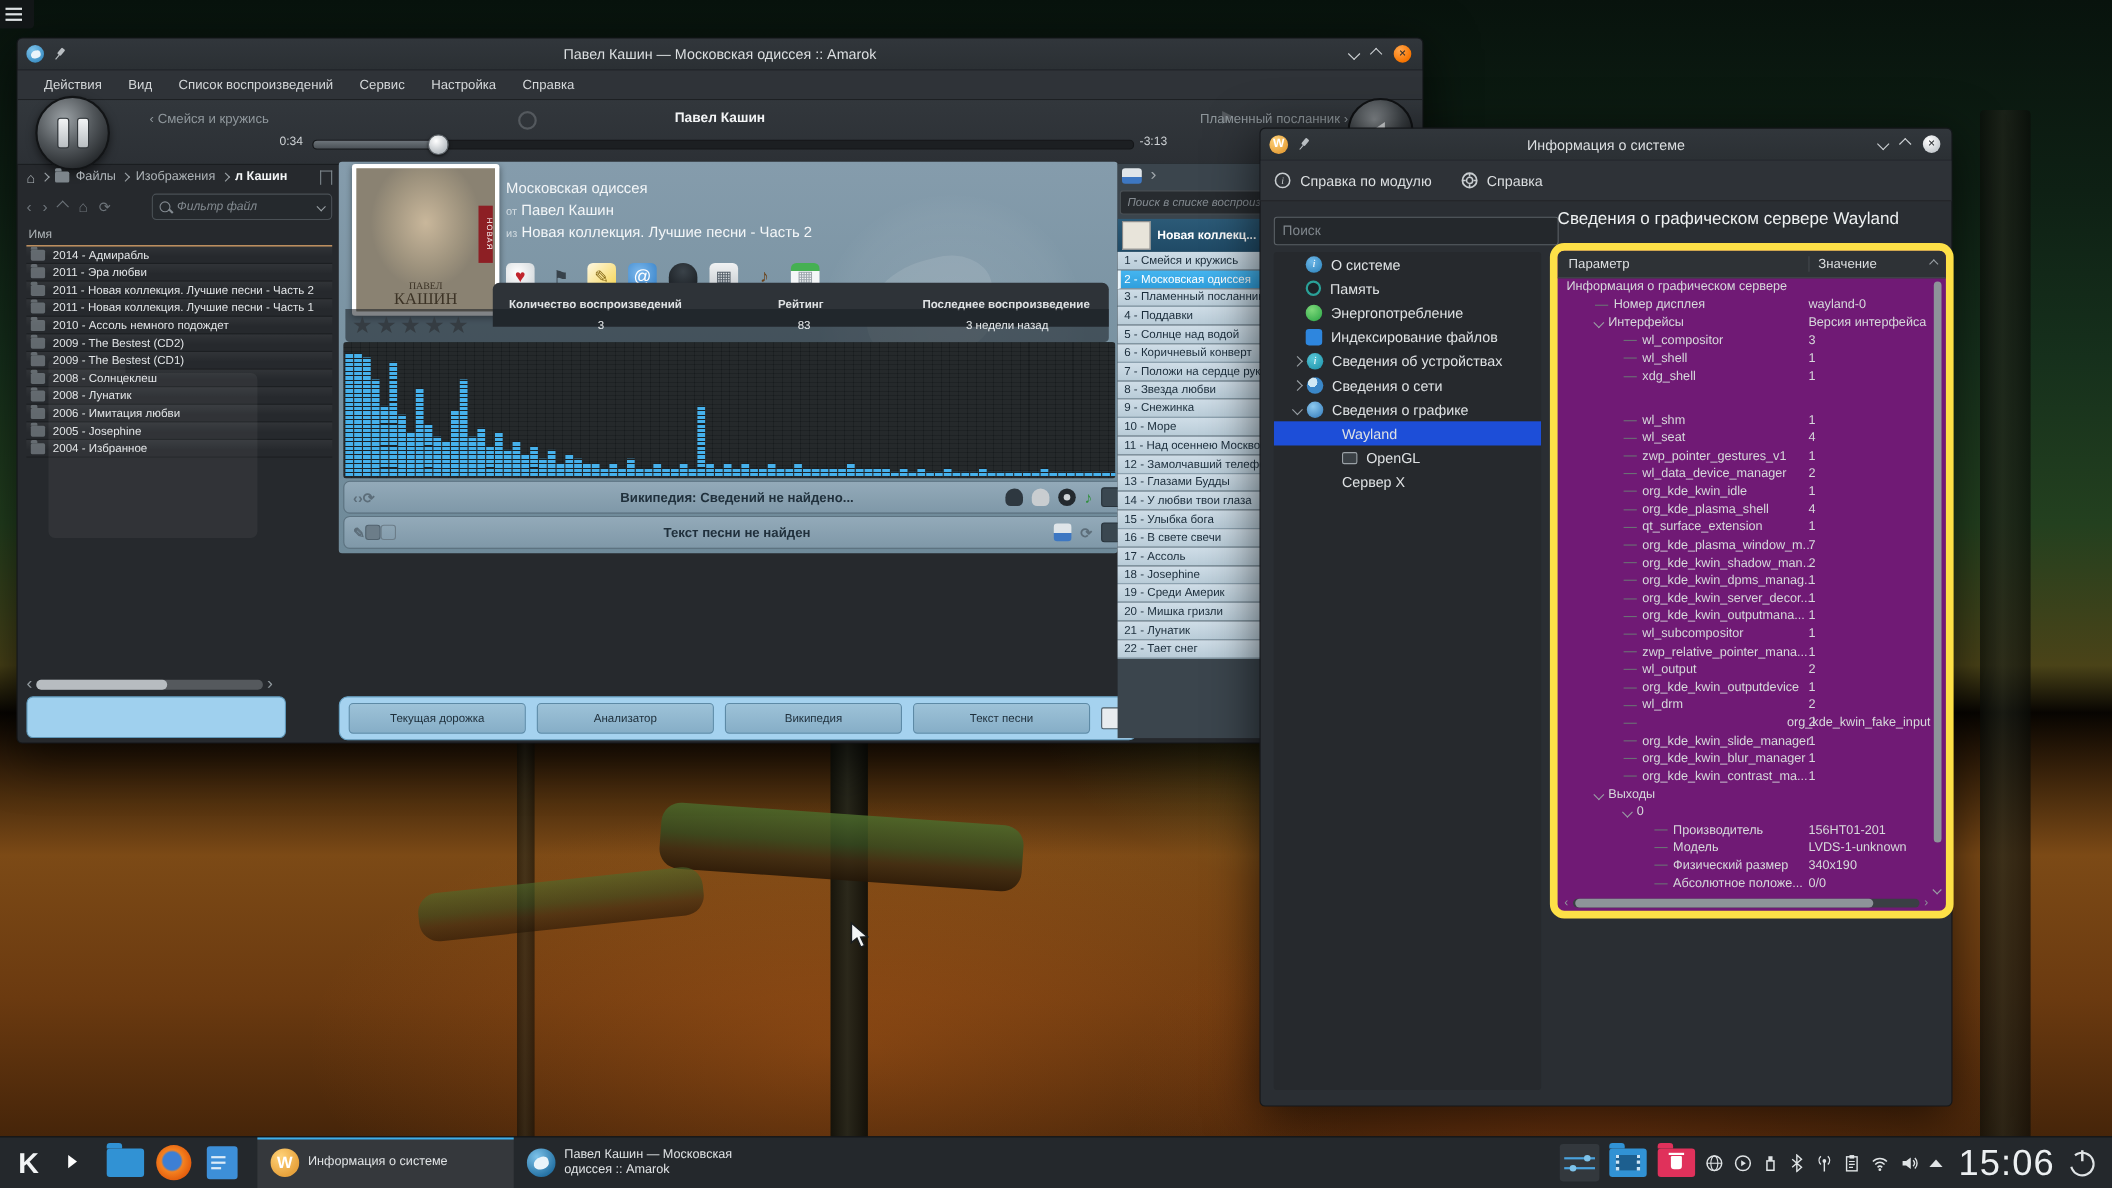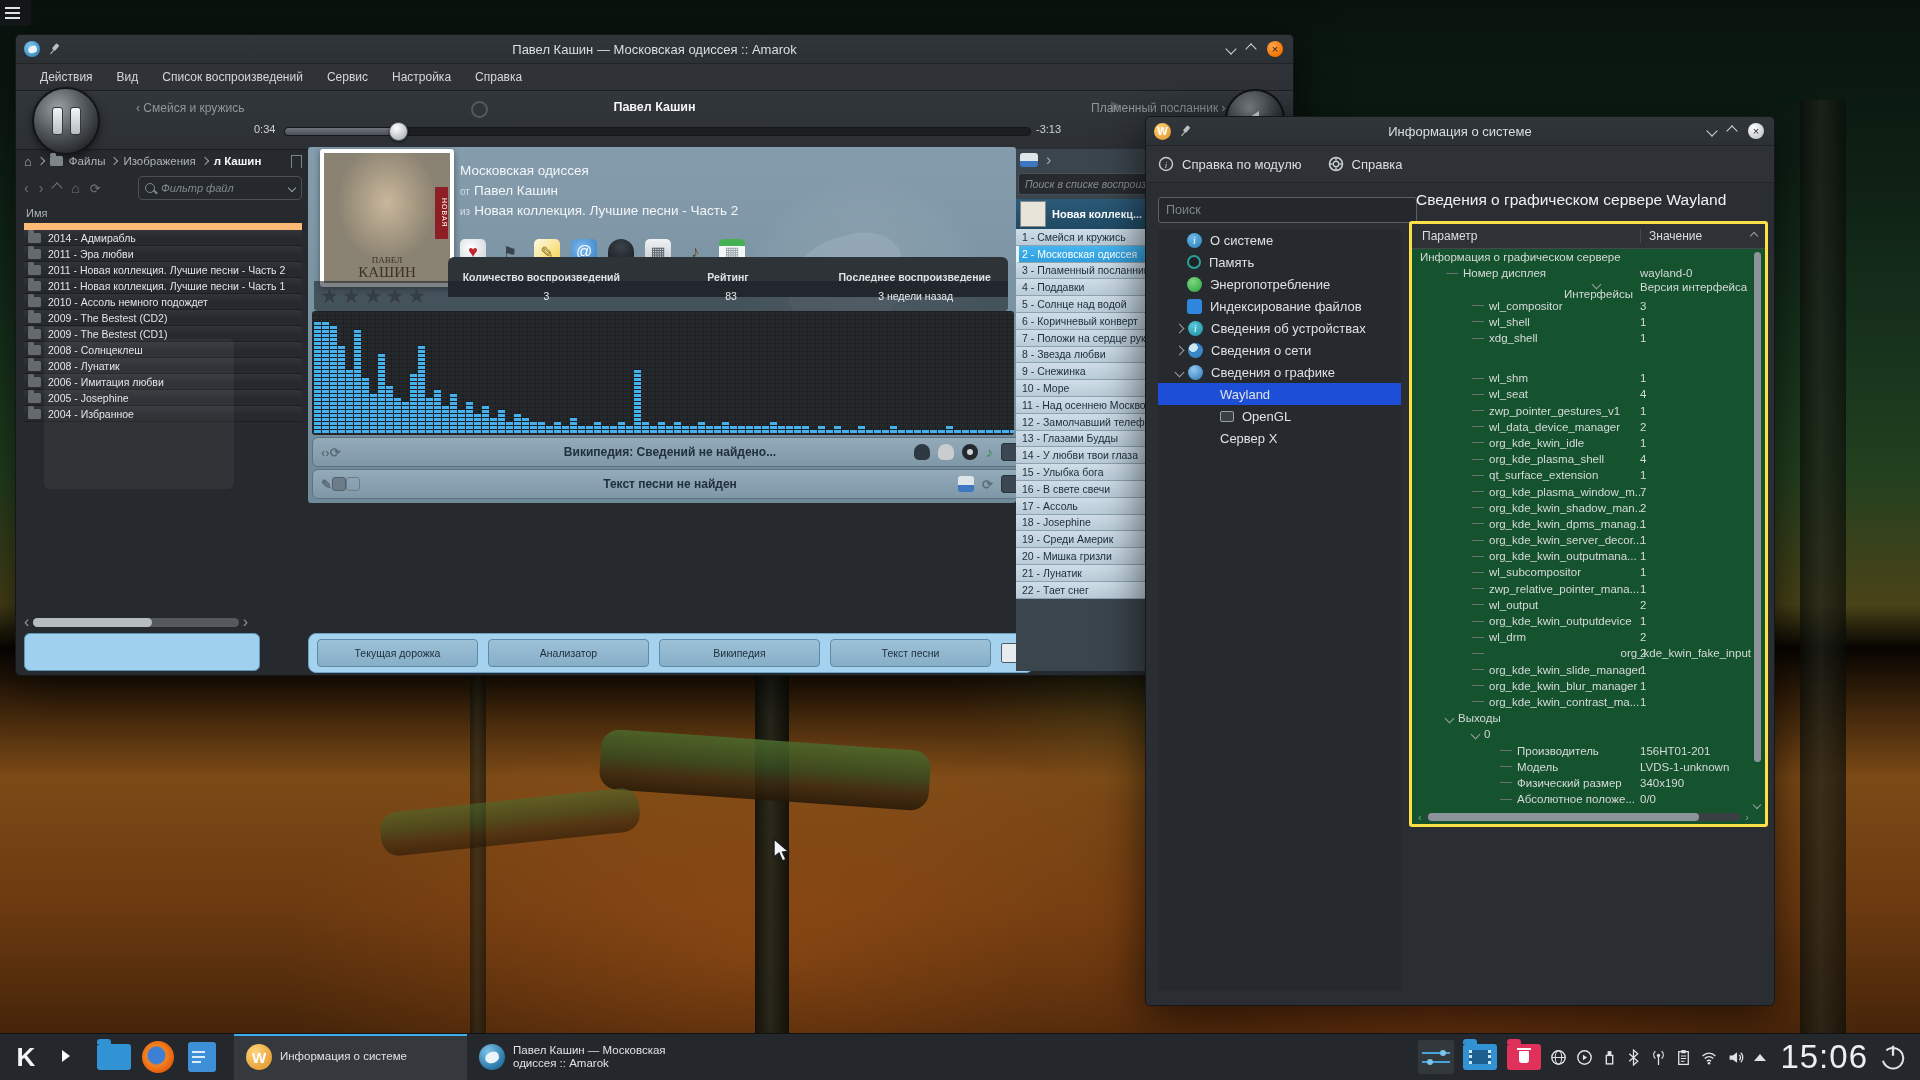--- a/index.html
+++ b/index.html
@@ -53,21 +53,21 @@
   #a-browser{left:8px;top:114px;width:278px;height:522px}
   .crumb{display:flex;align-items:center;gap:6px;font-size:11.5px;color:#aeb4b8;height:24px}
   .crumb b{color:#f4f6f7}
   .fo-ic{display:inline-block;width:13px;height:10px;background:#7d858b;border-radius:1.5px;position:relative}
   .fo-ic:before{content:"";position:absolute;top:-3px;left:0;width:6px;height:3px;background:#7d858b;border-radius:1.5px 1.5px 0 0}
   .nav-row{display:flex;align-items:center;gap:10px;height:30px;color:#6d747a;font-size:14px}
   .filterbox{margin-left:auto;width:150px;height:22px;background:#25292d;border:1px solid #4a5055;border-radius:4px;display:flex;align-items:center;gap:6px;padding:0 6px;overflow:hidden}
   .filterbox .ph{font-size:11px;color:#82898f;font-style:italic;white-space:nowrap}
   .mag{width:8px;height:8px;border:1.5px solid #82898f;border-radius:50%;position:relative;flex:none}
   .mag:after{content:"";position:absolute;left:7px;top:7px;width:5px;height:1.5px;background:#82898f;transform:rotate(45deg)}
-  .col-hd{font-size:11px;color:#aeb4b8;padding:4px 2px;border-bottom:7px solid #fdba74}
+  .col-hd{font-size:11px;color:#aeb4b8;padding:4px 2px;border-bottom:1px solid #fdba74}
   .file-row{display:flex;align-items:center;gap:7px;height:15px;font-size:10.5px;color:#e2e5e7;border-bottom:1px solid #1c1f22;background:linear-gradient(180deg,rgba(255,255,255,.05),rgba(255,255,255,0) 60%);padding-left:4px;white-space:nowrap;overflow:hidden}
   .fw-mark{position:absolute;left:20px;top:190px;width:190px;height:150px;background:rgba(255,255,255,.05);border-radius:6px}
   .fw-mark:before{content:"";position:absolute;top:-12px;left:0;width:70px;height:12px;background:rgba(255,255,255,.05);border-radius:4px 4px 0 0}
   .hscroll{position:absolute;display:flex;align-items:center;gap:4px}
   .hs-groove{flex:1;height:9px;border-radius:5px;background:#55595d;position:relative}
   .hs-thumb{position:absolute;top:0;height:100%;border-radius:5px;background:#b7bcc0}
   .bluebar{position:absolute;height:36px;background:#9fd0ee;border:1px solid #5f97b8;border-radius:6px;display:flex;align-items:center;gap:8px;padding:0 6px}
 
   
   #a-context{left:292px;top:112px;width:708px;height:356px;background:linear-gradient(180deg,#859cac,#76909f 60%,#6f8a99);border-radius:3px;overflow:hidden}
@@ -119,21 +119,21 @@
   
   #infocenter{left:1145px;top:116px;width:628px;height:888px;z-index:20;background:#2a2e33}
   .ic-toolbar{height:36px;display:flex;align-items:center;gap:26px;padding-left:12px;border-bottom:1px solid #222529;background:#2e3237}
   .ic-tb-item{display:flex;align-items:center;gap:8px;font-size:13px;color:#dcdfe1}
   .ic-search{position:absolute;left:12px;top:80px;width:243px;height:24px;background:#24282c;border:1px solid #5a6065;border-radius:3px;display:flex;align-items:center;padding:0 7px;font-size:12.5px;color:#7e858b}
   .ic-side{position:absolute;left:12px;top:112px;width:243px;height:762px;background:#26292d;border:1px solid #46holding4b50;border-radius:3px;overflow:hidden}
   .tree-row{position:relative;height:22px;display:flex;align-items:center;font-size:13px;color:#dfe2e4}
   .tree-row .t-ic{width:15px;height:15px;border-radius:50%;margin-right:8px;flex:none;display:flex;align-items:center;justify-content:center;font-size:10px;color:#fff}
   .tree-row.sel-bg{background:#1d4ed8}
   .ic-head{position:absolute;left:270px;top:74px;width:345px;font-size:15.5px;color:#eef1f2;white-space:nowrap}
-  .ic-table{position:absolute;left:263px;top:104px;width:353px;height:600px;background:#14532d;border:3px solid #fde047;border-radius:3px;overflow:hidden}
+  .ic-table{position:absolute;left:263px;top:104px;width:353px;height:600px;background:#701a75;border:7px solid #fde047;border-radius:13px;overflow:hidden}
   .ict-headrow{height:24px;display:flex;align-items:center;border-bottom:1px solid #43484d;background:#2e3236;font-size:12px;color:#dcdfe1}
   .ict-rows{position:absolute;left:0;right:14px;top:25px;bottom:15px;overflow:hidden}
   .trow{position:relative;height:16.2px;display:flex;align-items:center;font-size:11.5px;color:#d6d9db;white-space:nowrap}
   .trow .val{position:absolute;left:228px}
   .tdash{display:inline-block;width:12px;height:1px;background:#6b7075;margin-right:5px;flex:none}
   .texp{display:inline-block;width:6px;height:6px;border-right:1.4px solid #9aa0a5;border-bottom:1.4px solid #9aa0a5;margin-right:5px;flex:none}
   .texp.open{transform:rotate(45deg)}.texp.closed{transform:rotate(-45deg)}
   .ict-vscroll{position:absolute;right:2px;top:26px;bottom:16px;width:10px}
   .ict-hscroll{position:absolute;left:6px;right:16px;bottom:2px;height:11px;display:flex;align-items:center;gap:4px}
 
@@ -620,21 +620,21 @@
       </div>
       <div class="ict-rows" id="ict-rows">
           <div class="trow" style="padding-left: 8px;">
             <span>Информация о графическом сервере</span>
           </div>
           <div class="trow" style="padding-left: 34px;">
             <span class="tdash"></span>
             <span>Номер дисплея</span>
             <span class="val">wayland-0</span>
           </div>
-          <div class="trow" style="padding-left: 34px; flex-direction: column;">
+          <div class="trow" style="padding-left: 34px;">
             <span class="texp open"></span>
             <span>Интерфейсы</span>
             <span class="val">Версия интерфейса</span>
           </div>
           <div class="trow" style="padding-left: 60px;">
             <span class="tdash"></span>
             <span>wl_compositor</span>
             <span class="val">3</span>
           </div>
           <div class="trow" style="padding-left: 60px;">

